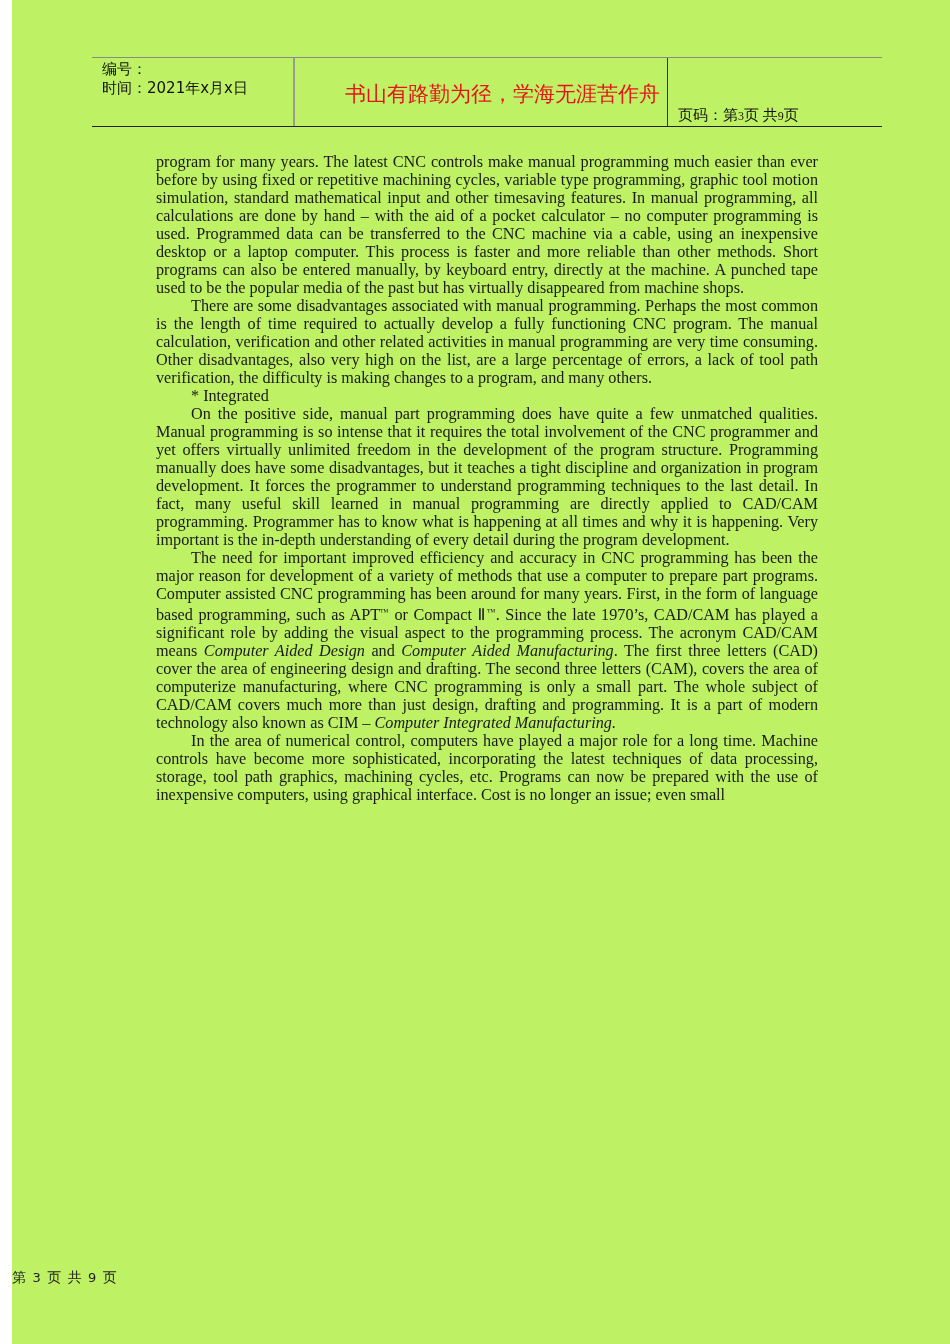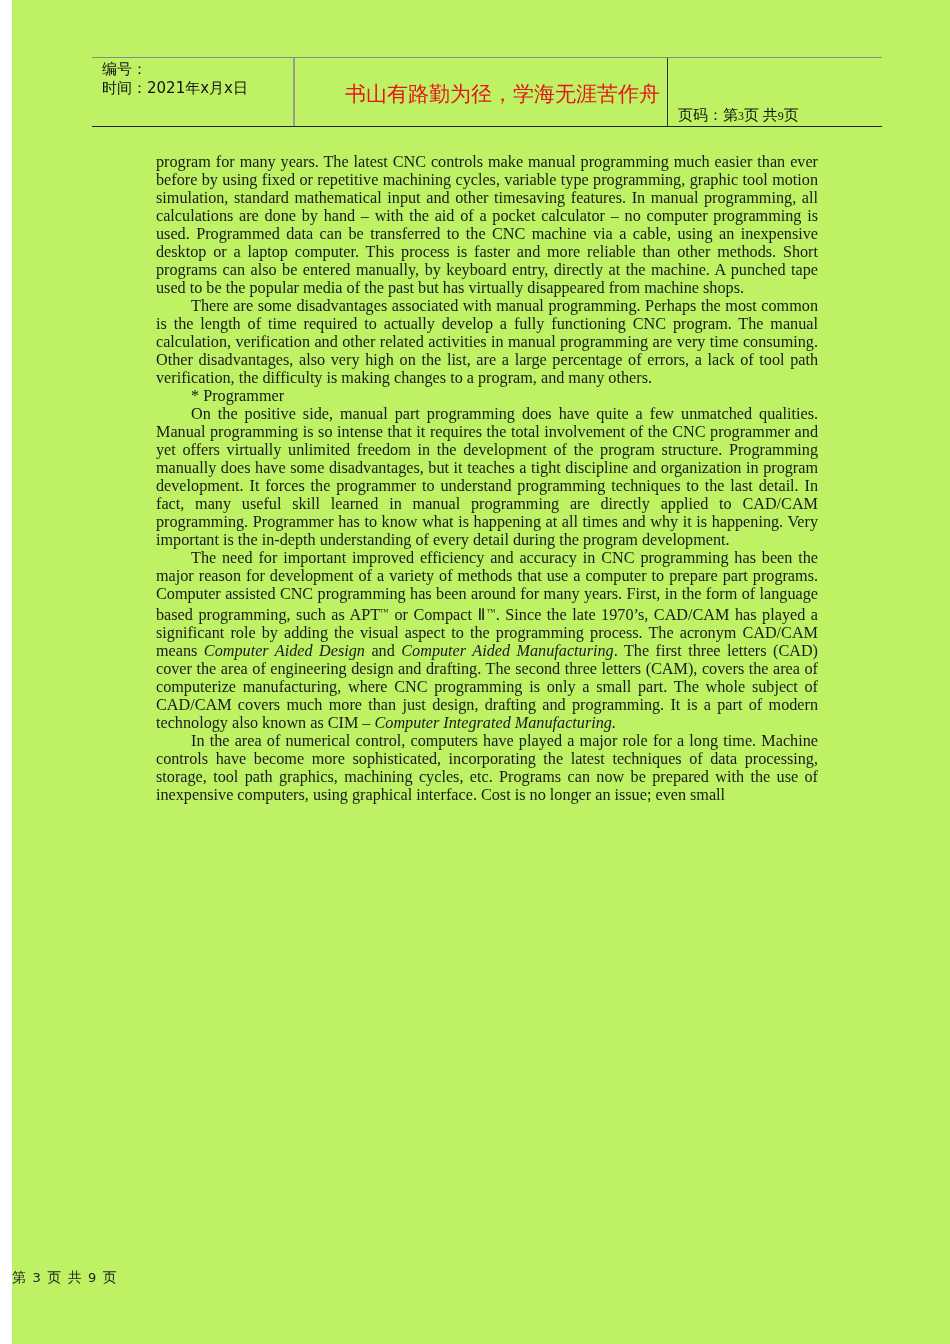--- a/index.html
+++ b/index.html
@@ -48,21 +48,21 @@
       <div class="motto">书山有路勤为径，学海无涯苦作舟</div>
     </div>
     <div class="hdr-cell hdr-right">
       <div class="pageno-hdr"><span>页码：第</span><span class="sm">3</span><span>页  共</span><span class="sm">9</span><span>页</span></div>
     </div>
   </div>
 
   <div class="content">
     <p>program for many years. The latest CNC controls make manual programming much easier than ever before by using fixed or repetitive machining cycles, variable type programming, graphic tool motion simulation, standard mathematical input and other timesaving features. In manual programming, all calculations are done by hand – with the aid of a pocket calculator – no computer programming is used. Programmed data can be transferred to the CNC machine via a cable, using an inexpensive desktop or a laptop computer. This process is faster and more reliable than other methods. Short programs can also be entered manually, by keyboard entry, directly at the machine. A punched tape used to be the popular media of the past but has virtually disappeared from machine shops.</p>
     <p class="indent">There are some disadvantages associated with manual programming. Perhaps the most common is the length of time required to actually develop a fully functioning CNC program. The manual calculation, verification and other related activities in manual programming are very time consuming. Other disadvantages, also very high on the list, are a large percentage of errors, a lack of tool path verification, the difficulty is making changes to a program, and many others.</p>
-    <p class="sub">* Programmer</p>
+    <p class="sub">* Integrated</p>
     <p class="indent">On the positive side, manual part programming does have quite a few unmatched qualities. Manual programming is so intense that it requires the total involvement of the CNC programmer and yet offers virtually unlimited freedom in the development of the program structure. Programming manually does have some disadvantages, but it teaches a tight discipline and organization in program development. It forces the programmer to understand programming techniques to the last detail. In fact, many useful skill learned in manual programming are directly applied to CAD/CAM programming. Programmer has to know what is happening at all times and why it is happening. Very important is the in-depth understanding of every detail during the program development.</p>
     <p class="indent"><span>The need for important improved efficiency and accuracy in CNC programming has been the major reason for development of a variety of methods that use a computer to prepare part programs. Computer assisted CNC programming has been around for many years. First, in the form of language based programming, such as APT</span><sup class="tm">™</sup><span> or Compact Ⅱ</span><sup class="tm">™</sup><span>. Since the late 1970’s, CAD/CAM has played a significant role by adding the visual aspect to the programming process. The acronym CAD/CAM means </span><i>Computer Aided Design</i><span> and </span><i>Computer Aided Manufacturing</i><span>. The first three letters (CAD) cover the area of engineering design and drafting. The second three letters (CAM), covers the area of computerize manufacturing, where CNC programming is only a small part. The whole subject of CAD/CAM covers much more than just design, drafting and programming. It is a part of modern technology also known as CIM – </span><i>Computer Integrated Manufacturing.</i></p>
     <p class="indent">In the area of numerical control, computers have played a major role for a long time. Machine controls have become more sophisticated, incorporating the latest techniques of data processing, storage, tool path graphics, machining cycles, etc. Programs can now be prepared with the use of inexpensive computers, using graphical interface. Cost is no longer an issue; even small</p>
   </div>
 
   <div class="footer"><span>第</span> <span class="n">3</span> <span>页 共</span> <span class="n">9</span> <span>页</span></div>
 
 </div>
 
 </body></html>

